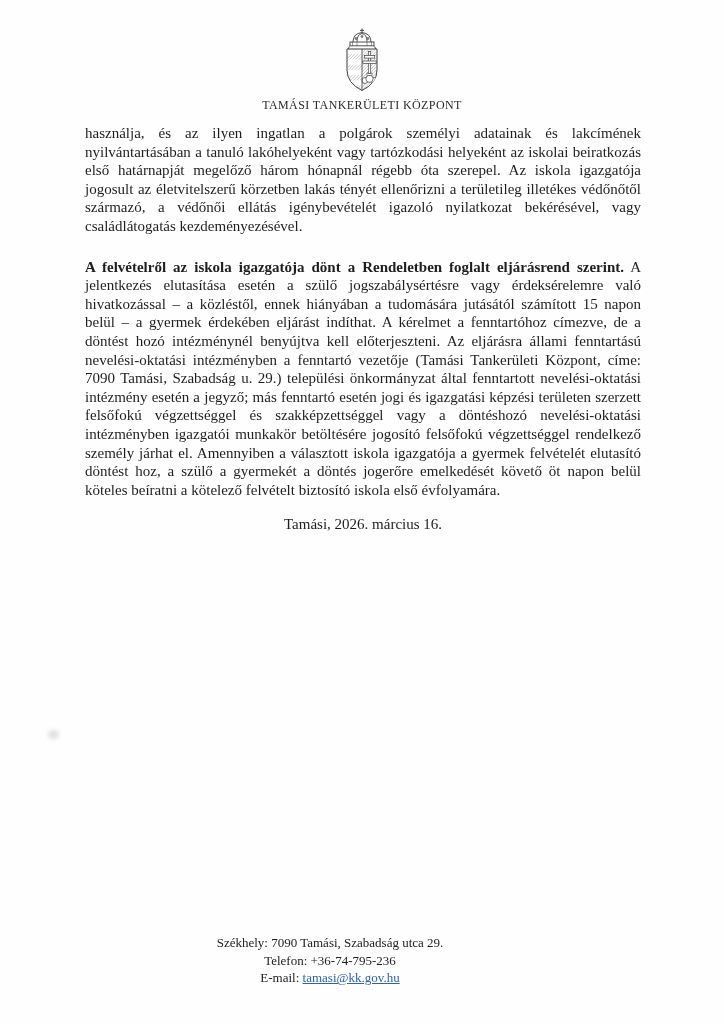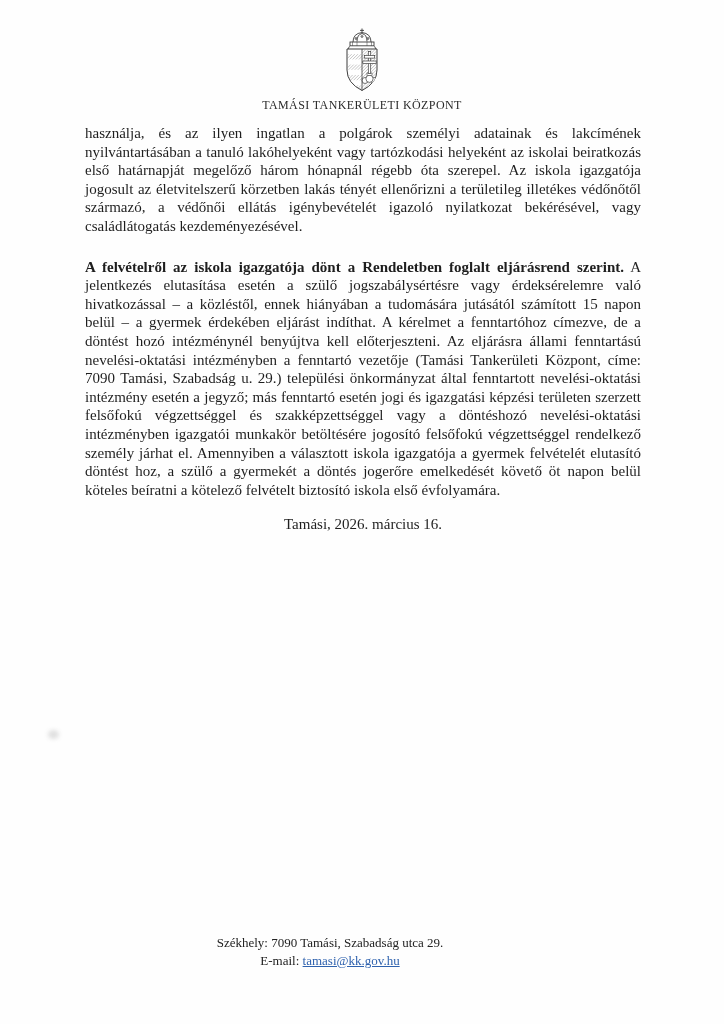--- a/index.html
+++ b/index.html
@@ -106,16 +106,17 @@
 
     
     
     
   </div>
 
   <div class="smudge"></div>
 
   <div class="footer">
     <div>Székhely: 7090 Tamási, Szabadság utca 29.</div>
+    <div>Telefon: +36-74-795-236</div>
     <div><span>E-mail: </span><a>tamasi@kk.gov.hu</a></div>
   </div>
 
 </div>
 
 </body></html>

